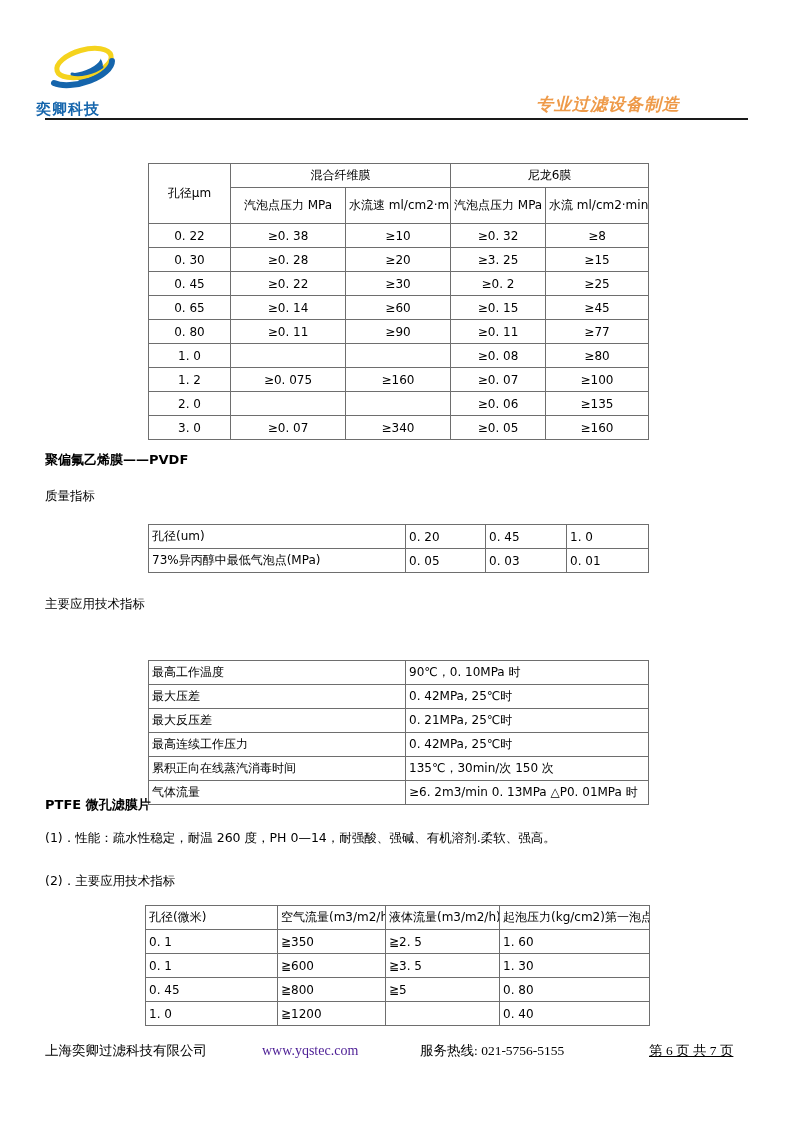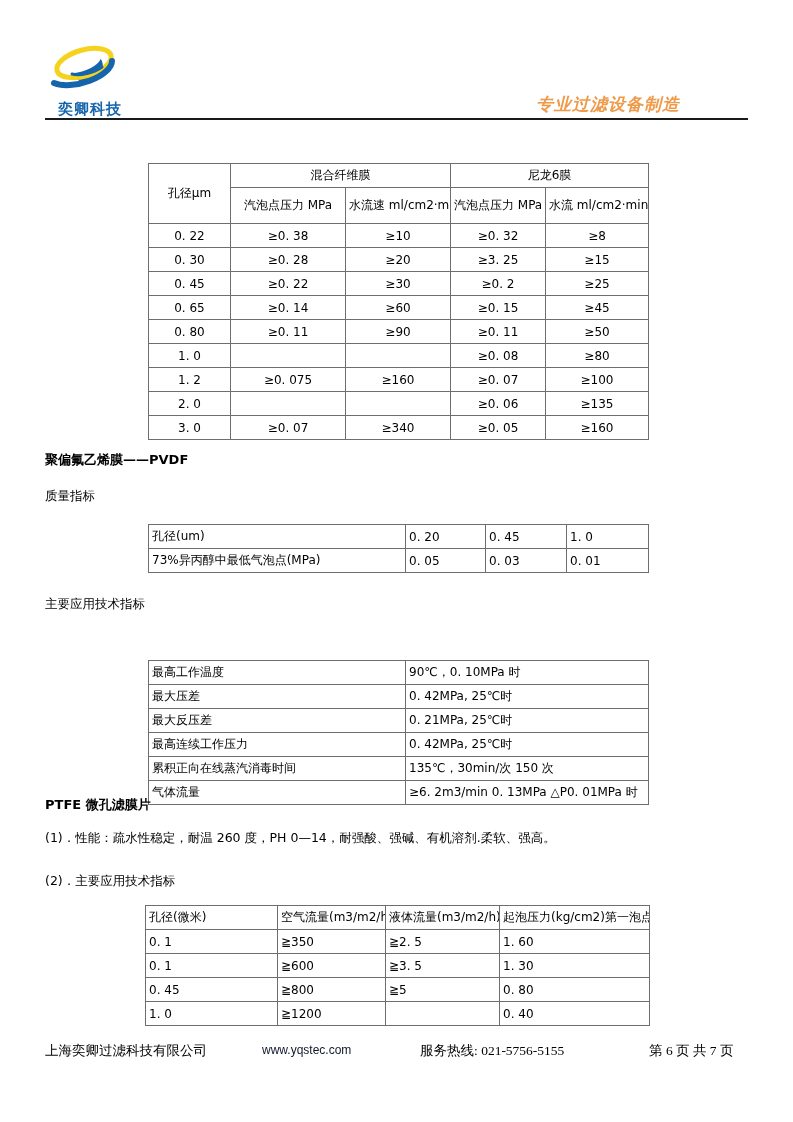--- a/index.html
+++ b/index.html
@@ -24,38 +24,38 @@
   .t-left td, .t-left th { text-align:left; }
   .subhead-row th { height:33px; }
 
   
   .sec-title { font-size:13px; font-weight:bold; }
   .sec-label { font-size:12.5px; }
   .para { font-size:12.5px; }
 
   
   .footer-text { font-family:"Liberation Serif","DejaVu Serif",serif; font-size:13.5px; }
-  .footer-link { font-family:Liberation Sans, sans-serif; font-size:12px;
-                 color:#0f172a; text-decoration:none; }
+  .footer-link { font-family:Liberation Serif, serif; font-size:14px;
+                 color:#4c1d95; text-decoration:none; }
 </style>
 </head>
 <body>
 
 <div class="page">
 
   <div class="abs" style="left:48px; top:40px; width:72px; height:60px;">
     <svg width="72" height="60" viewBox="0 0 72 60">
       <circle cx="39" cy="27" r="16" fill="#1565ac"></circle>
       <ellipse cx="31" cy="21" rx="23" ry="11" fill="#ffffff" transform="rotate(-16 31 21)"></ellipse>
       <ellipse cx="36" cy="23" rx="28" ry="13" fill="none" stroke="#f5d31d" stroke-width="5" transform="rotate(-16 36 23)"></ellipse>
       <path d="M6 43 A33 15 -16 0 0 64 21" fill="none" stroke="#1565ac" stroke-width="6" stroke-linecap="round"></path>
       <path d="M24 34 A20 8 -16 0 0 54 27" fill="none" stroke="#1565ac" stroke-width="3" stroke-linecap="round"></path>
     </svg>
   </div>
-  <div class="abs logo-text" style="left:58px; top:100px;text-align:right;">奕卿科技</div>
+  <div class="abs logo-text" style="left:36px; top:100px;text-align:right;">奕卿科技</div>
 
   <div class="abs tagline" style="left:536px; top:93px;">专业过滤设备制造</div>
 
   <div class="abs header-rule" style="left:45px; top:118px;"></div>
 
   <div class="abs" style="left:148px; top:163px;">
     <table class="t-center" style="width:500px;">
       <colgroup>
         <col style="width:82px">
           <col style="width:115px">
@@ -103,21 +103,21 @@
             <td>≥0. 14</td>
             <td>≥60</td>
             <td>≥0. 15</td>
             <td>≥45</td>
           </tr>
           <tr>
             <td>0. 80</td>
             <td>≥0. 11</td>
             <td>≥90</td>
             <td>≥0. 11</td>
-            <td>≥50</td>
+            <td>≥77</td>
           </tr>
           <tr>
             <td>1. 0</td>
             <td></td>
             <td></td>
             <td>≥0. 08</td>
             <td>≥80</td>
           </tr>
           <tr>
             <td>1. 2</td>
@@ -257,15 +257,15 @@
             <td></td>
             <td>0. 40</td>
           </tr>
         </tbody>
     </table>
   </div>
 
   <div class="abs footer-text" style="left:45px; top:1042px;">上海奕卿过滤科技有限公司</div>
   <a class="abs footer-link" href="#" style="left:262px; top:1043px;">www.yqstec.com</a>
   <div class="abs footer-text" style="left:420px; top:1042px;">服务热线: 021-5756-5155</div>
-  <div class="abs footer-text" style="left:649px; top:1042px;">第 6 页 共 7 页</div>
+  <div class="abs footer-text" style="left:649px; top:1042px;text-decoration:underline;">第 6 页 共 7 页</div>
 
 </div>
 
 </body></html>

